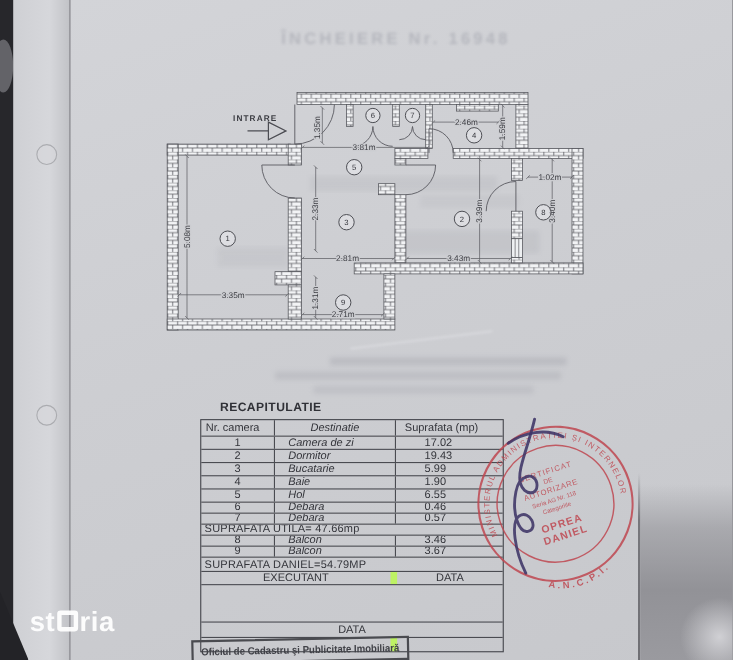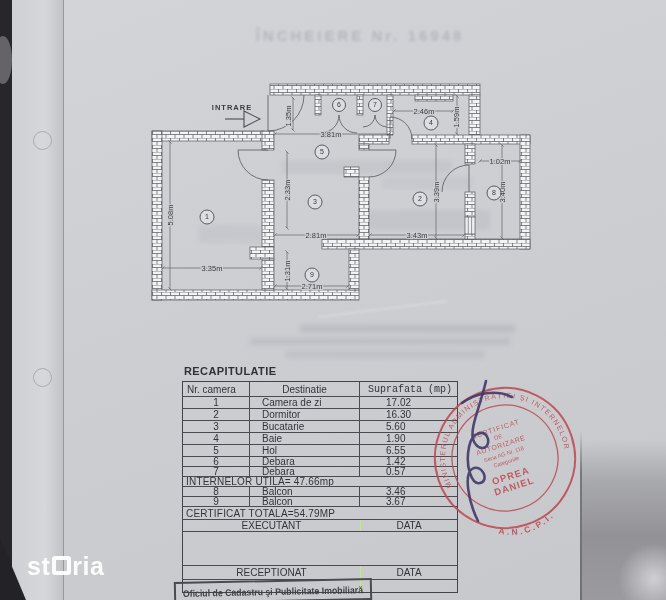--- a/index.html
+++ b/index.html
@@ -23,33 +23,33 @@
     background:radial-gradient(#d0d0d4 0%,rgba(175,175,180,0) 70%);}
   .hole{width:17px;height:17px;border-radius:50%;border:1.6px solid #abacb0;
     background:rgba(215,216,220,.5);}
   
   .faint-title{left:222px;top:27px;width:276px;text-align:center;font-weight:bold;
     font-size:15px;letter-spacing:3px;color:#9fa1aa;opacity:.55;filter:blur(1.6px);}
   .bleed{background:#a6a7af;filter:blur(2.4px);}
   .crease{left:318px;top:308px;width:130px;height:2px;background:#e0e1e5;opacity:.55;
     transform:rotate(-7deg);filter:blur(1px);}
   
-  .tbl-title{left:184px;top:365px;font-size:11px;font-weight:bold;letter-spacing:.4px;color:#303137;}
+  .tbl-title{left:200px;top:365px;font-size:11px;font-weight:bold;letter-spacing:.4px;color:#303137;}
   .tbl{left:182px;top:381px;width:276px;border:1.5px solid #43444a;color:#33343a;
     font-size:10px;display:flex;flex-direction:column;box-sizing:border-box;}
   .trow{display:flex;border-top:1px solid #4a4b51;box-sizing:border-box;}
   .trow:first-child{border-top:none;}
   .trow>div{display:flex;align-items:center;box-sizing:border-box;overflow:hidden;white-space:nowrap;}
   .c1{width:67px;border-right:1px solid #4a4b51;justify-content:center;}
-  .c2{width:110px;border-right:1px solid #4a4b51;padding-left:12px;}
+  .c2{width:110px;border-right:1px solid #4a4b51;padding-left:12px;font-style:italic;}
   .c3{flex:1;padding-left:26px;}
-  .cL{width:178px;border-right:1px solid #bef264;justify-content:center;}
+  .cL{width:178px;border-right:6px solid #bef264;justify-content:center;}
   .head .c1{justify-content:flex-start;padding-left:4px;}
   .head .c2{justify-content:center;padding-left:0;}
-  .head .c3{padding-left:8px;font-family:Liberation Mono, monospace;}
+  .head .c3{padding-left:8px;}
   .h14{height:14px}.h12{height:12px}.h10{height:10px}.h13{height:13px}.h34{height:34px}
   .full{padding-left:3px;display:flex;align-items:center;letter-spacing:.2px;}
   .name-cell{justify-content:flex-start!important;padding-left:6px;font-size:9.5px;align-items:flex-start!important;padding-top:3px;}
   
   .footer-box{left:174px;top:580px;width:194px;height:18px;border:2px solid #4a4b50;
     display:flex;align-items:center;justify-content:center;transform:rotate(-1.2deg);
     font-size:9.5px;font-weight:bold;color:#404147;white-space:nowrap;}
   .footer-box span{transform:scaleX(.92);display:inline-block;}
   
   .storia{left:27px;top:552px;color:#fff;font-size:25px;font-weight:bold;letter-spacing:.5px;opacity:.95;}
@@ -227,72 +227,71 @@
       <div class="c3">Suprafata (mp)</div>
     </div>
     <div class="trow h12">
       <div class="c1">1</div>
       <div class="c2">Camera de zi</div>
       <div class="c3">17.02</div>
     </div>
     <div class="trow h12">
       <div class="c1">2</div>
       <div class="c2">Dormitor</div>
-      <div class="c3">16.30</div>
+      <div class="c3">19.43</div>
     </div>
     <div class="trow h12">
       <div class="c1">3</div>
       <div class="c2">Bucatarie</div>
-      <div class="c3">5.60</div>
+      <div class="c3">5.99</div>
     </div>
     <div class="trow h12">
       <div class="c1">4</div>
       <div class="c2">Baie</div>
       <div class="c3">1.90</div>
     </div>
     <div class="trow h12">
       <div class="c1">5</div>
       <div class="c2">Hol</div>
       <div class="c3">6.55</div>
     </div>
     <div class="trow h10">
       <div class="c1">6</div>
       <div class="c2">Debara</div>
-      <div class="c3">1.42</div>
+      <div class="c3">0.46</div>
     </div>
     <div class="trow h10">
       <div class="c1">7</div>
       <div class="c2">Debara</div>
       <div class="c3">0.57</div>
     </div>
     <div class="trow h10">
-        <div class="full" style="width:100%;">INTERNELOR UTILA= 47.66mp</div>
+        <div class="full" style="width:100%;">SUPRAFATA UTILA= 47.66mp</div>
       </div>
     <div class="trow h10">
       <div class="c1">8</div>
       <div class="c2">Balcon</div>
       <div class="c3">3.46</div>
     </div>
     <div class="trow h10">
       <div class="c1">9</div>
       <div class="c2">Balcon</div>
       <div class="c3">3.67</div>
     </div>
     <div class="trow h13">
-        <div class="full" style="width:100%;">CERTIFICAT TOTALA=54.79MP</div>
+        <div class="full" style="width:100%;">SUPRAFATA DANIEL=54.79MP</div>
       </div>
     <div class="trow h12">
       <div class="cL">EXECUTANT</div>
       <div class="c3" style="justify-content:center;padding-left:0;">DATA</div>
     </div>
     <div class="trow h34">
       <div class="c3"></div>
     </div>
     <div class="trow h14">
-      <div class="cL">RECEPTIONAT</div>
       <div class="c3" style="justify-content:center;padding-left:0;">DATA</div>
     </div>
     <div class="trow h13">
       <div class="cL"></div>
       <div class="c3"></div>
     </div>
   </div>
 
   <div class="abs footer-box">
     <span>Oficiul de Cadastru şi Publicitate Imobiliară</span>

